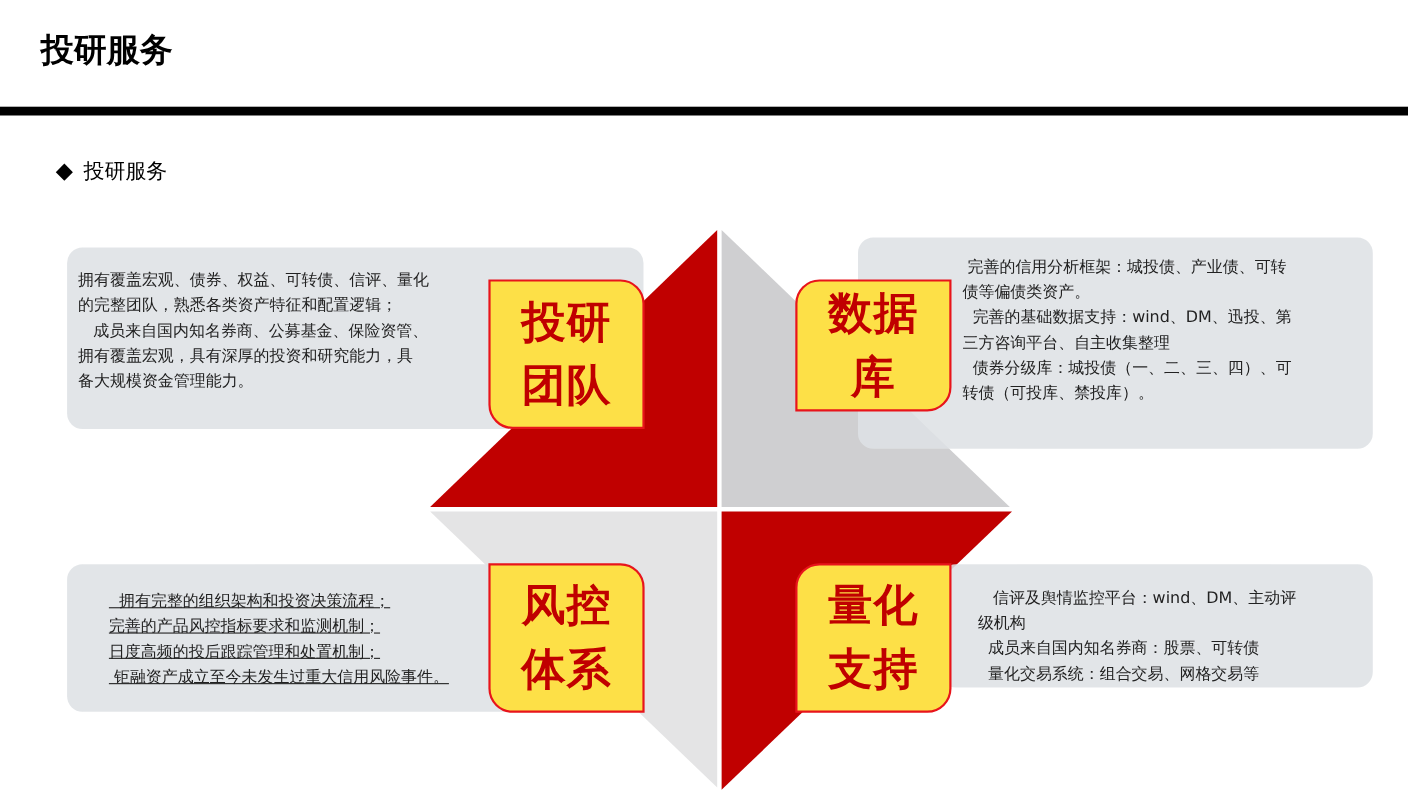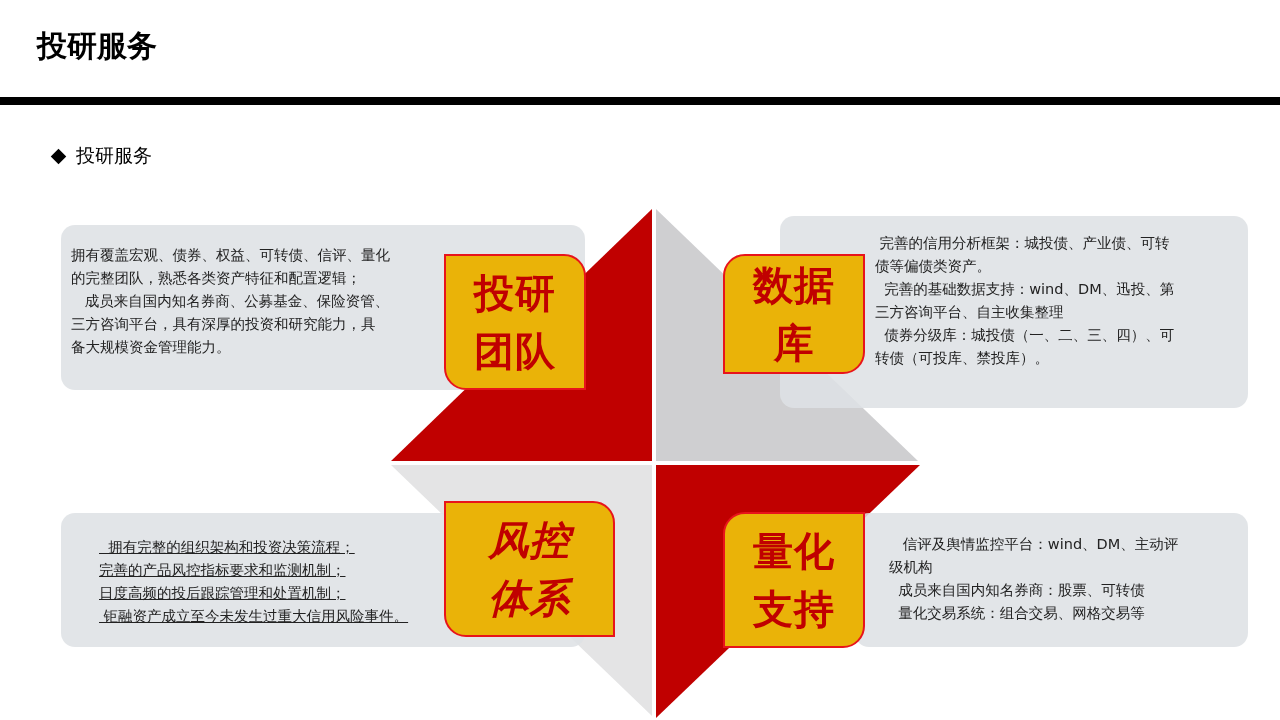--- a/index.html
+++ b/index.html
@@ -68,39 +68,39 @@
       color: #222;
       box-sizing: border-box;
     }
     .info-box .line {
       white-space: pre;
       display: block;
     }
     .box-tl { left: 61px; top: 225px; width: 524px; height: 165px; padding: 19px 0 0 10px; }
     .box-tr { left: 780px; top: 216px; width: 468px; height: 192px; padding: 16px 0 0 95px; }
     .box-bl { left: 61px; top: 513px; width: 524px; height: 134px; padding: 23px 0 0 38px; text-decoration: underline; }
-    .box-br { left: 855px; top: 513px; width: 393px; height: 134px; padding: 20px 12px 0 34px; }
+    .box-br { left: 855px; top: 513px; width: 393px; height: 112px; padding: 20px 12px 0 34px; }
     .label-box {
       position: absolute;
-      background: #eab308;
+      background: #fde047;
       border: 2px solid #e8141b;
       box-sizing: border-box;
       display: flex;
       flex-direction: column;
       align-items: center;
       justify-content: center;
       color: #c00000;
       font-size: 40px;
       font-weight: bold;
       line-height: 58px;
       letter-spacing: 1px;
     }
     .label-tl { left: 444px; top: 254px; width: 142px; height: 136px; border-radius: 0 22px 0 22px; }
     .label-tr { left: 723px; top: 254px; width: 142px; height: 120px; border-radius: 22px 0 22px 0; }
-    .label-bl { left: 444px; top: 501px; width: 171px; height: 136px; border-radius: 0 22px 0 22px; font-style: italic; }
+    .label-bl { left: 444px; top: 512px; width: 142px; height: 136px; border-radius: 0 22px 0 22px; }
     .label-br { left: 723px; top: 512px; width: 142px; height: 136px; border-radius: 22px 0 22px 0; }
     .label-box span { display: block; }
   </style>
 </head>
 <body>
 
 <div class="page-title">投研服务</div>
 <div class="title-rule"></div>
 
 <div class="section-heading">
@@ -116,21 +116,21 @@
 
   <polygon points="391,465 652,465 652,716" fill="#e4e4e5"></polygon>
 
   <polygon points="656,465 920,465 656,718" fill="#c00000"></polygon>
 </svg>
 
 <div class="info-box box-tl">
   <span class="line">拥有覆盖宏观、债券、权益、可转债、信评、量化</span>
   <span class="line">的完整团队，熟悉各类资产特征和配置逻辑；</span>
   <span class="line">   成员来自国内知名券商、公募基金、保险资管、</span>
-  <span class="line">三方咨询平台，具有深厚的投资和研究能力，具</span>
+  <span class="line">拥有覆盖宏观，具有深厚的投资和研究能力，具</span>
   <span class="line">备大规模资金管理能力。</span>
 </div>
 
 <div class="info-box box-tr">
   <span class="line"> 完善的信用分析框架：城投债、产业债、可转</span>
   <span class="line">债等偏债类资产。</span>
   <span class="line">  完善的基础数据支持：wind、DM、迅投、第</span>
   <span class="line">三方咨询平台、自主收集整理</span>
   <span class="line">  债券分级库：城投债（一、二、三、四）、可</span>
   <span class="line">转债（可投库、禁投库）。</span>

